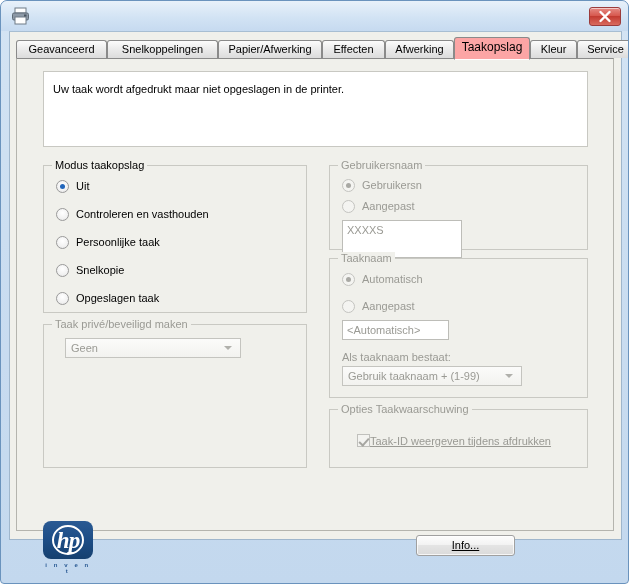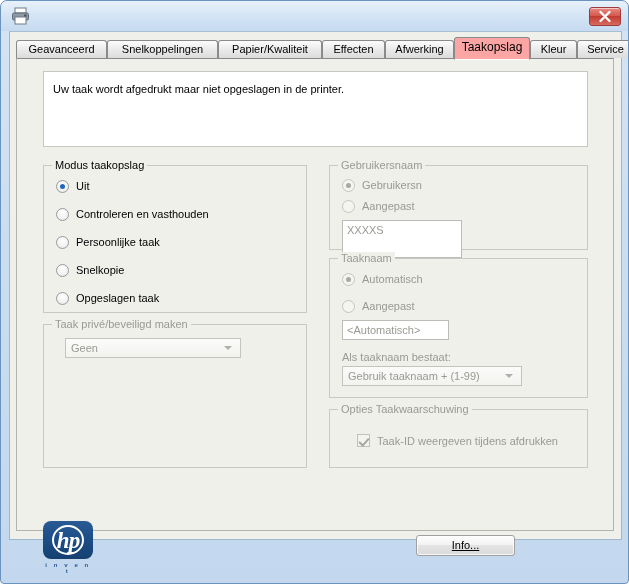--- a/index.html
+++ b/index.html
@@ -202,24 +202,24 @@
   .check-box.checked::after {
     content: "";
     position: absolute;
     left: 3px; top: 1px;
     width: 4px; height: 8px;
     border: solid #a6a6a1;
     border-width: 0 2px 2px 0;
     transform: rotate(42deg);
   }
   .check-label {
-    margin-left: 7px;
     font-size: 11px;
     color: #9a9a94;
     white-space: nowrap;
+    text-decoration: underline;
   }
 
   
   .textfield {
     position: absolute;
     box-sizing: border-box;
     background: #ffffff;
     border: 1px solid #bdbdb8;
     font-size: 11px;
     line-height: 18px;
@@ -347,21 +347,21 @@
         <path d="M2.5 2 L11.5 11 M11.5 2 L2.5 11" stroke="#ffffff" stroke-width="2.4" stroke-linecap="round"></path>
       </svg>
     </div>
   </div>
 
   <div class="client">
 
     <div class="tabstrip">
       <div class="tab" style="left:0px;width:91px;"><span>Geavanceerd</span></div>
       <div class="tab" style="left:91px;width:111px;"><span>Snelkoppelingen</span></div>
-      <div class="tab" style="left:202px;width:104px;"><span>Papier/Kwaliteit</span></div>
+      <div class="tab" style="left:202px;width:104px;"><span>Papier/Afwerking</span></div>
       <div class="tab" style="left:306px;width:63px;"><span>Effecten</span></div>
       <div class="tab" style="left:369px;width:69px;"><span>Afwerking</span></div>
       <div class="tab active" style="left:438px;width:76px;"><span>Taakopslag</span></div>
       <div class="tab" style="left:514px;width:47px;"><span>Kleur</span></div>
       <div class="tab" style="left:561px;width:57px;"><span>Service</span></div>
     </div>
 
     <div class="tabpage">
 
       <div class="infobox">

